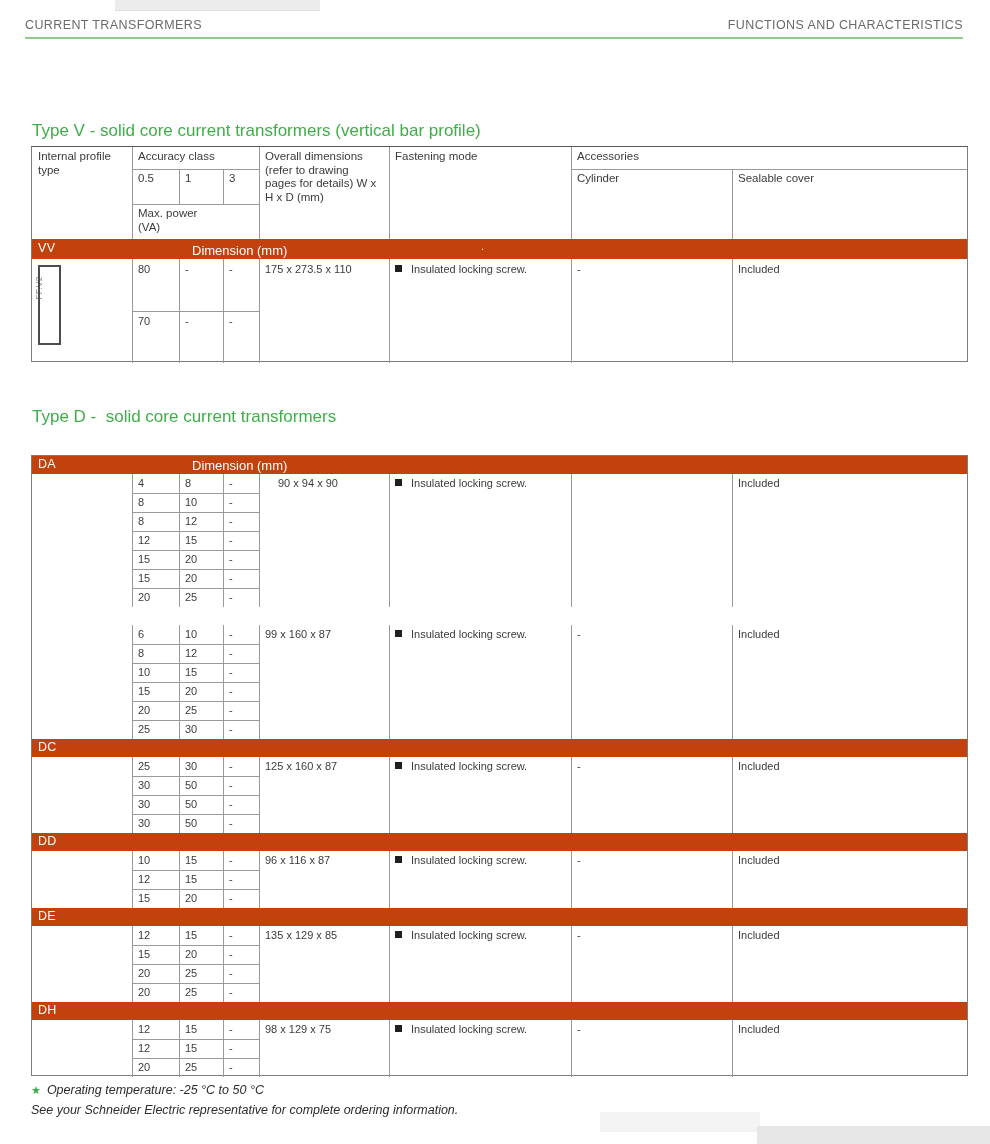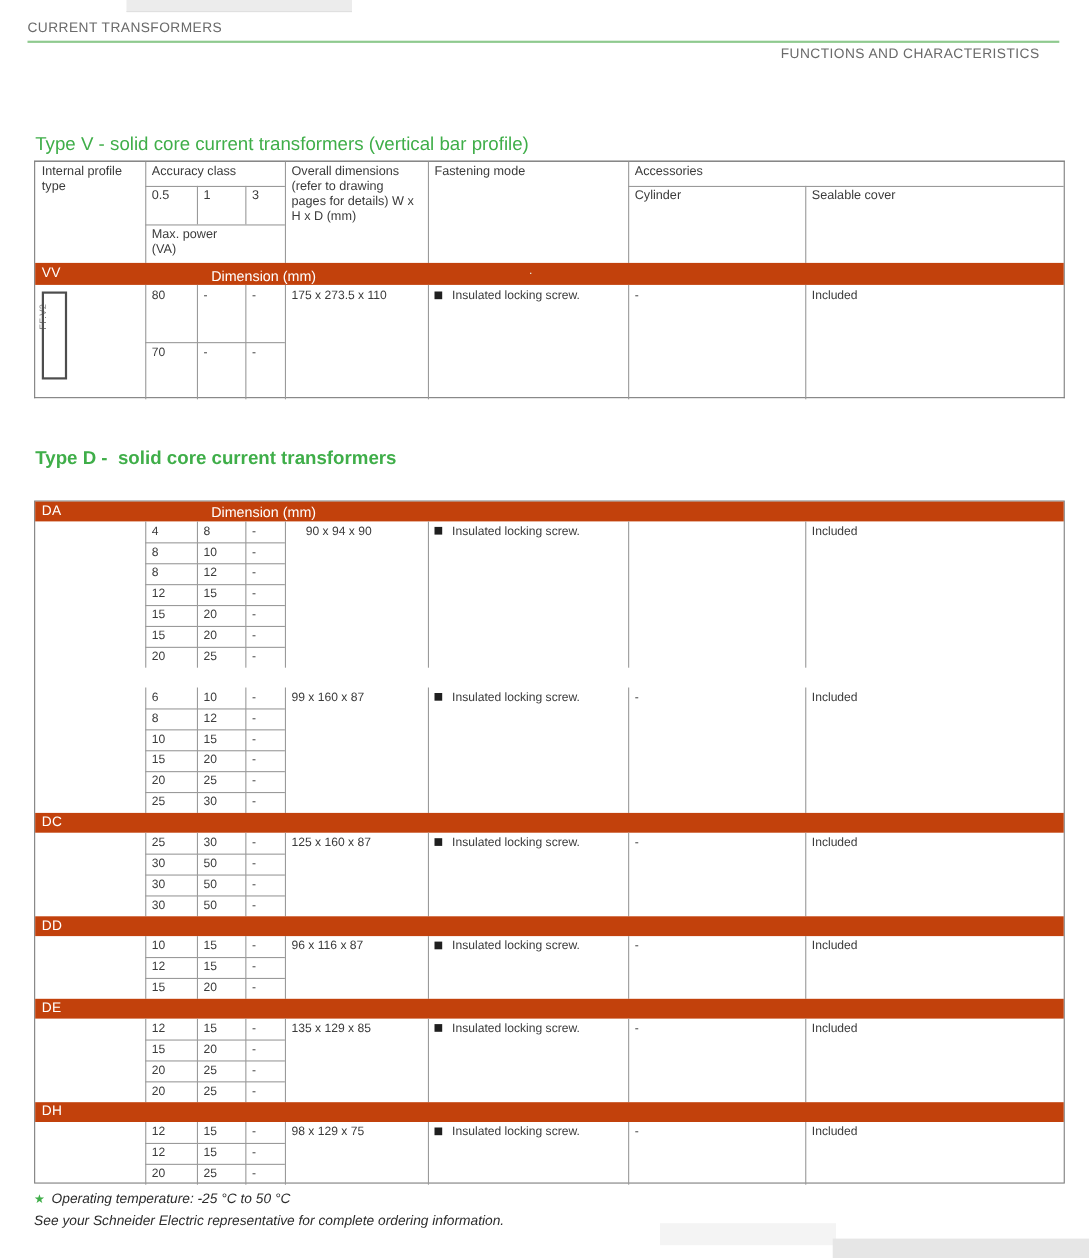--- a/index.html
+++ b/index.html
@@ -34,21 +34,21 @@
 </head>
 <body>
 
 <div class="page">
 
   <div class="artifact" style="left:115px;top:0;width:205px;height:10px;background:#ececec;border-bottom:1px solid #e0e0e0;"></div>
   <div class="artifact" style="left:600px;top:1112px;width:160px;height:20px;background:#f4f4f4;"></div>
   <div class="artifact" style="left:757px;top:1126px;width:233px;height:18px;background:#e6e6e6;"></div>
 
   <div class="ph-text" style="left:25px;">CURRENT TRANSFORMERS</div>
-  <div class="ph-text" style="right:45px;margin-top:24px;">FUNCTIONS AND CHARACTERISTICS</div>
+  <div class="ph-text" style="right:27px;">FUNCTIONS AND CHARACTERISTICS</div>
   <div class="ph-rule"></div>
 
   <div class="sec-title" style="left:32px;top:120px;">Type V - solid core current transformers (vertical bar profile)</div>
 
   <div class="tbl" style="top:146px;height:216px;border-top-color:#555;">
 
     <div class="side-label">FF.V2</div>
 
     <div class="cell hd" style="left:6px;top:3px;width:92px;">Internal profile type</div>
     <div class="cell hd" style="left:106px;top:3px;width:118px;">Accuracy class</div>
@@ -97,21 +97,21 @@
     <div class="cell" style="left:197px;top:168px;">-</div>
     <div class="cell" style="left:233px;top:116px;width:120px;">175 x 273.5 x 110</div>
     <div class="cell fasten" style="left:363px;top:116px;width:172px;">
       <span class="sqbullet"></span>
       <span>Insulated locking screw.</span>
     </div>
     <div class="cell" style="left:545px;top:116px;">-</div>
     <div class="cell" style="left:706px;top:116px;">Included</div>
   </div>
 
-  <div class="sec-title" style="left:32px;top:406px;font-weight:bold;">Type D -  solid core current transformers</div>
+  <div class="sec-title" style="left:32px;top:406px;">Type D -  solid core current transformers</div>
 
   <div class="tbl" style="top:455px;height:621px;" id="dtable">
       <div class="greenbar" style="top:0px;height:18px;">
         <div class="gb-code" style="top: 1px;">DA</div>
         <div class="gb-label" style="top:2px;">Dimension (mm)</div>
       </div>
       <div class="vline" style="left:100px;top:18px;height:133px;"></div>
       <div class="vline" style="left:147px;top:18px;height:133px;"></div>
       <div class="vline" style="left:191px;top:18px;height:133px;"></div>
       <div class="vline" style="left:227px;top:18px;height:133px;"></div>

